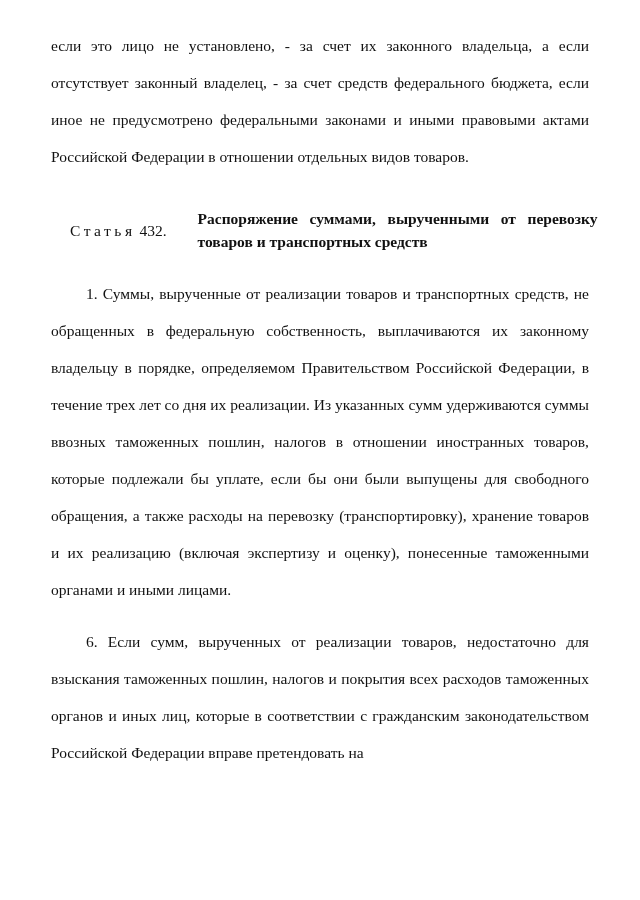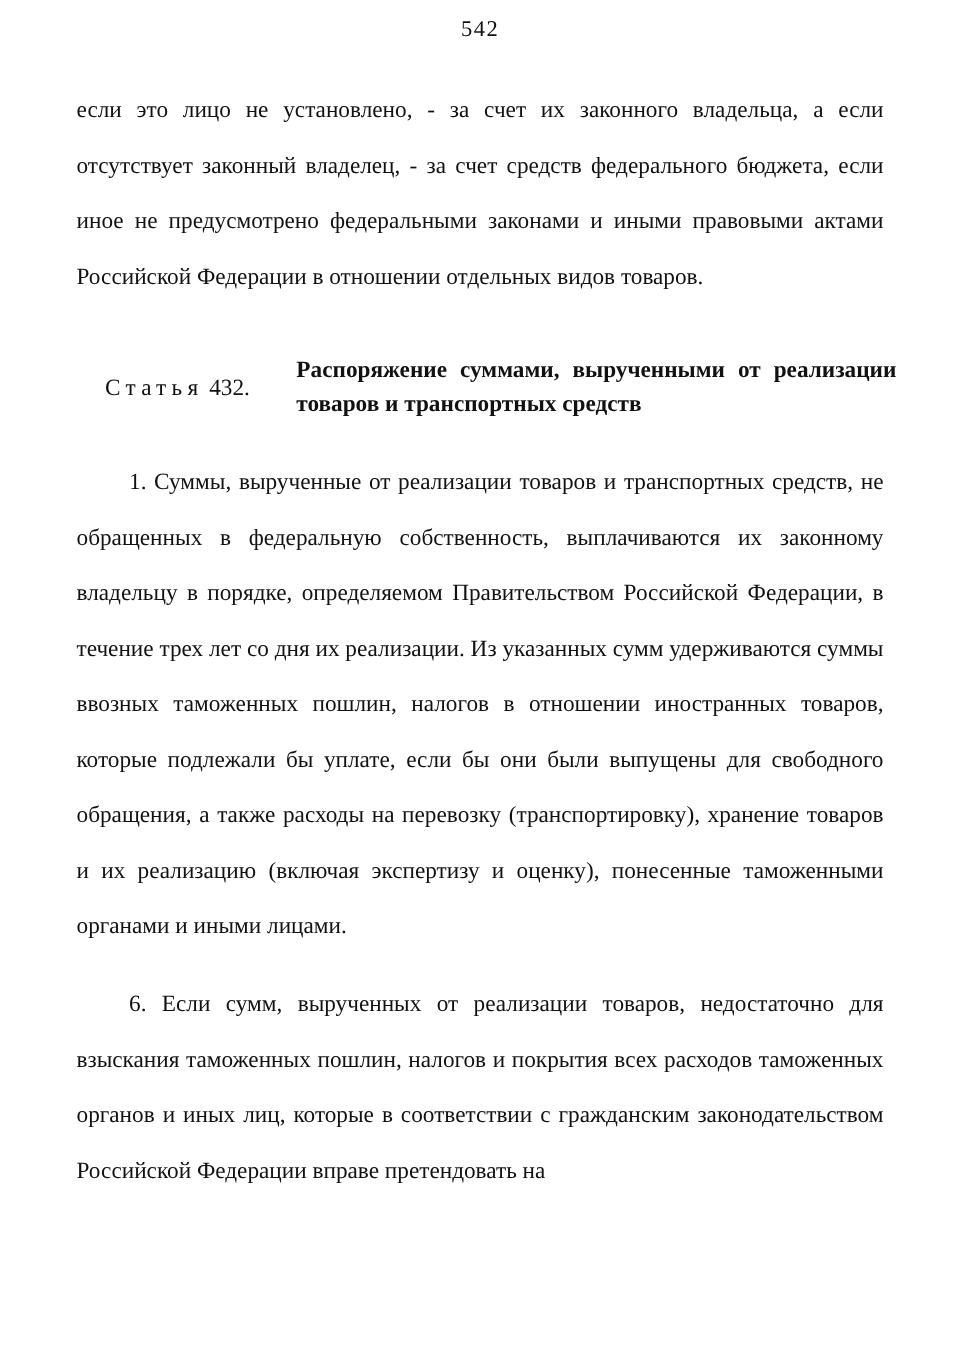--- a/index.html
+++ b/index.html
@@ -62,29 +62,28 @@
   }
   .para.first {
     margin-top: 22px;
   }
 </style>
 </head>
 <body>
 
 <div class="page">
 
-  <div class="page-number">542</div>
 
   <p class="body-text intro">если это лицо не установлено, - за счет их законного владельца, а если отсутствует законный владелец, - за счет средств федерального бюджета, если иное не предусмотрено федеральными законами и иными правовыми актами Российской Федерации в отношении отдельных видов товаров.</p>
 
   <div class="article-heading">
     <span class="article-label">
       <span class="spaced">Статья</span>
       <span>432.</span>
     </span>
-    <span class="article-title">Распоряжение суммами, вырученными от реализации товаров и транспортных средств</span>
+    <span class="article-title">Распоряжение суммами, вырученными от перевозку товаров и транспортных средств</span>
   </div>
 
   <p class="body-text para first">1. Суммы, вырученные от реализации товаров и транспортных средств, не обращенных в федеральную собственность, выплачиваются их законному владельцу в порядке, определяемом Правительством Российской Федерации, в течение трех лет со дня их реализации. Из указанных сумм удерживаются суммы ввозных таможенных пошлин, налогов в отношении иностранных товаров, которые подлежали бы уплате, если бы они были выпущены для свободного обращения, а также расходы на перевозку (транспортировку), хранение товаров и их реализацию (включая экспертизу и оценку), понесенные таможенными органами и иными лицами.</p>
 
   <p class="body-text para">6. Если сумм, вырученных от реализации товаров, недостаточно для взыскания таможенных пошлин, налогов и покрытия всех расходов таможенных органов и иных лиц, которые в соответствии с гражданским законодательством Российской Федерации вправе претендовать на</p>
 
 </div>
 
 </body></html>

